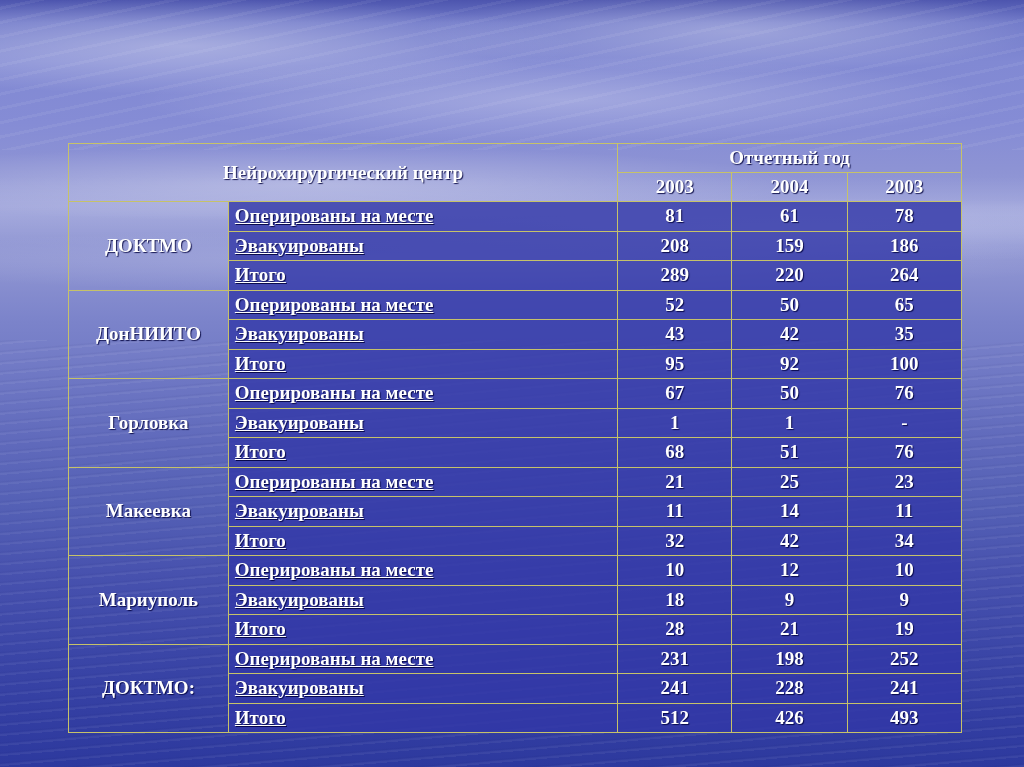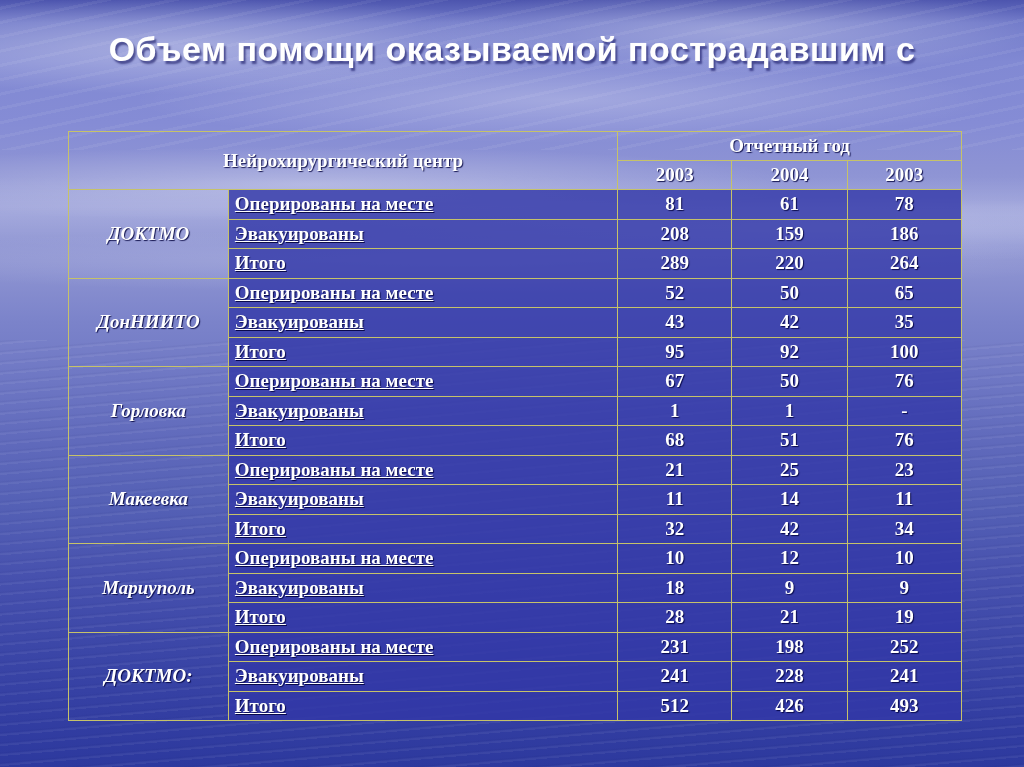--- a/index.html
+++ b/index.html
@@ -34,48 +34,47 @@
     background:repeating-linear-gradient(-12deg,
       rgba(255,255,255,.06) 0 3px, rgba(255,255,255,0) 3px 14px);
   }
   .title {
     position:absolute; left:40px; right:40px; top:28px; z-index:3;
     text-align:center; color:#ffffff;
     font-family:"Liberation Sans", sans-serif; font-weight:bold;
     font-size:34px; line-height:43px; letter-spacing:.5px;
     text-shadow:2px 3px 2px rgba(18,18,95,.6), 0 0 1px rgba(255,255,255,.4);
   }
-  .table-wrap { position:absolute; left:68px; top:131px; width:894px; height:590px; z-index:2; }
+  .table-wrap { position:absolute; left:68px; top:143px; width:894px; height:590px; z-index:2; }
   table.data {
     width:100%; height:100%; border-collapse:collapse; table-layout:fixed;
     color:#ffffff;
   }
   table.data th, table.data td {
     border:1px solid #c6c269;
     font-weight:bold; font-size:19px;
     text-shadow:1px 1px 1px rgba(0,0,60,.85);
     padding:0 6px; overflow:hidden; white-space:nowrap;
   }
   tr.hdr { height:29px; }
   tr.datarow { height:29.5px; }
   .filled { background:rgba(50,55,168,.80); }
-  .name-cell { text-align:center; vertical-align:middle; background:transparent;font-style:italic; }
+  .name-cell { text-align:center; vertical-align:middle; background:transparent; }
   .label-cell { text-align:left;text-decoration:underline; }
   .num-cell { text-align:center; }
   th { text-align:center; background:transparent; }
 </style>
 </head>
 <body>
 
 <div class="slide">
   <div class="sky-haze"></div>
   <div class="water-texture"></div>
 
   <div class="title">
-    <div>Объем помощи оказываемой пострадавшим с</div>
   </div>
 
   <div class="table-wrap">
     <table class="data">
       <colgroup>
         <col style="width:17.9%">
           <col style="width:43.6%">
         <col style="width:12.8%">
           <col style="width:12.9%">
           <col style="width:12.8%">

